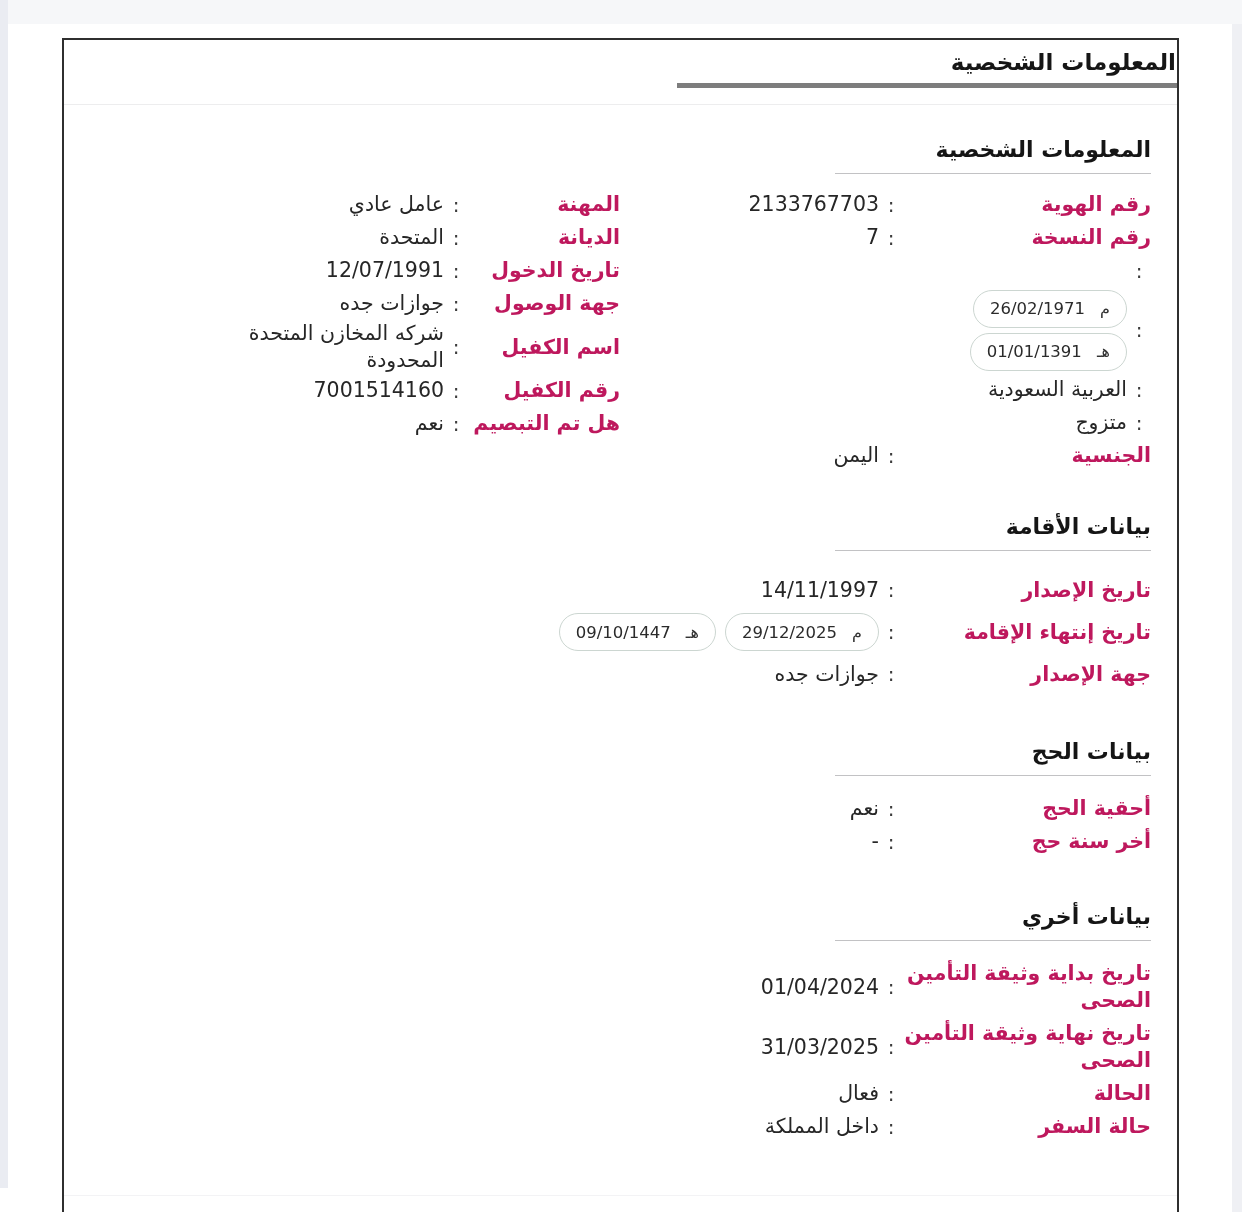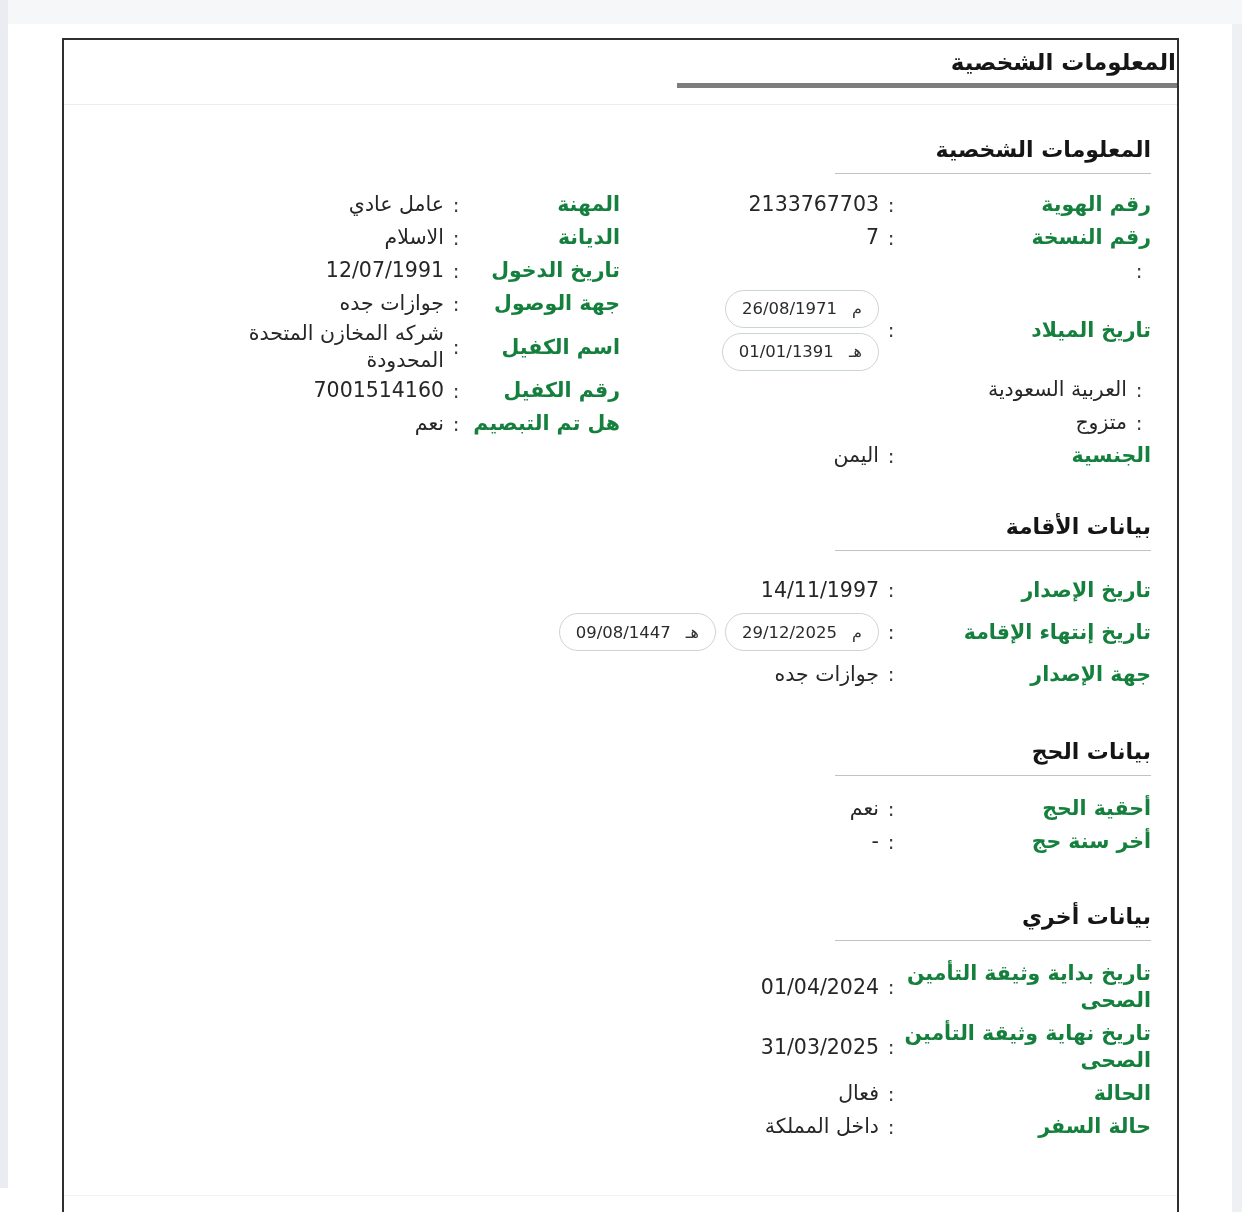--- a/index.html
+++ b/index.html
@@ -38,21 +38,21 @@
   .two-col{display:flex;align-items:flex-start;}
   .col-primary{width:515px;flex:none;}
   .col-secondary{flex:1;padding-right:16px;box-sizing:border-box;}
   .row{display:flex;align-items:center;min-height:33px;}
   .sec-residence .row{min-height:42px;}
   .sec-other .row{min-height:60px;}
   .sec-other .row.small{min-height:33px;}
   .row-birthdate{min-height:86px;}
   .lbl{
     flex:none;width:248px;text-align:right;
-    font-size:20.5px;font-weight:bold;line-height:27px;color:#15803d;
+    font-size:20.5px;font-weight:bold;line-height:27px;color:#be185d;
   }
   .col-secondary .lbl{width:152px;}
   .sep{flex:none;width:24px;text-align:center;font-size:20px;color:#3c3c3c;}
   .val{
     font-size:20.5px;line-height:27px;color:#262626;text-align:right;max-width:300px;
   }
   .col-secondary .val{max-width:215px;}
   .pills-v{display:flex;flex-direction:column;gap:5px;align-items:flex-start;}
   .pills-h{display:flex;flex-direction:row;gap:9px;align-items:center;}
   .pill{
@@ -94,26 +94,25 @@
             </div>
             <div class="row">
               <div class="lbl">رقم النسخة</div>
               <div class="sep">:</div>
               <div class="val">7</div>
             </div>
             <div class="row">
               <div class="sep">:</div>
             </div>
             <div class="row row-birthdate">
-              <div class="lbl">تاريخ الميلاد</div>
               <div class="sep">:</div>
               <div class="val pills-v">
                 <span class="pill">
                   <span class="cal">م</span>
-                  <span class="date">26/08/1971</span>
+                  <span class="date">26/02/1971</span>
                 </span>
                 <span class="pill">
                   <span class="cal">هـ</span>
                   <span class="date">01/01/1391</span>
                 </span>
               </div>
             </div>
             <div class="row">
               <div class="sep">:</div>
               <div class="val">العربية السعودية</div>
@@ -131,21 +130,21 @@
 
           <div class="col-secondary">
             <div class="row">
               <div class="lbl">المهنة</div>
               <div class="sep">:</div>
               <div class="val">عامل عادي</div>
             </div>
             <div class="row">
               <div class="lbl">الديانة</div>
               <div class="sep">:</div>
-              <div class="val">الاسلام</div>
+              <div class="val">المتحدة</div>
             </div>
             <div class="row">
               <div class="lbl">تاريخ الدخول</div>
               <div class="sep">:</div>
               <div class="val">12/07/1991</div>
             </div>
             <div class="row">
               <div class="lbl">جهة الوصول</div>
               <div class="sep">:</div>
               <div class="val">جوازات جده</div>
@@ -182,21 +181,21 @@
           <div class="row">
             <div class="lbl">تاريخ إنتهاء الإقامة</div>
             <div class="sep">:</div>
             <div class="val pills-h">
               <span class="pill">
                 <span class="cal">م</span>
                 <span class="date">29/12/2025</span>
               </span>
               <span class="pill">
                 <span class="cal">هـ</span>
-                <span class="date">09/08/1447</span>
+                <span class="date">09/10/1447</span>
               </span>
             </div>
           </div>
           <div class="row">
             <div class="lbl">جهة الإصدار</div>
             <div class="sep">:</div>
             <div class="val">جوازات جده</div>
           </div>
         </div>
       </div>

